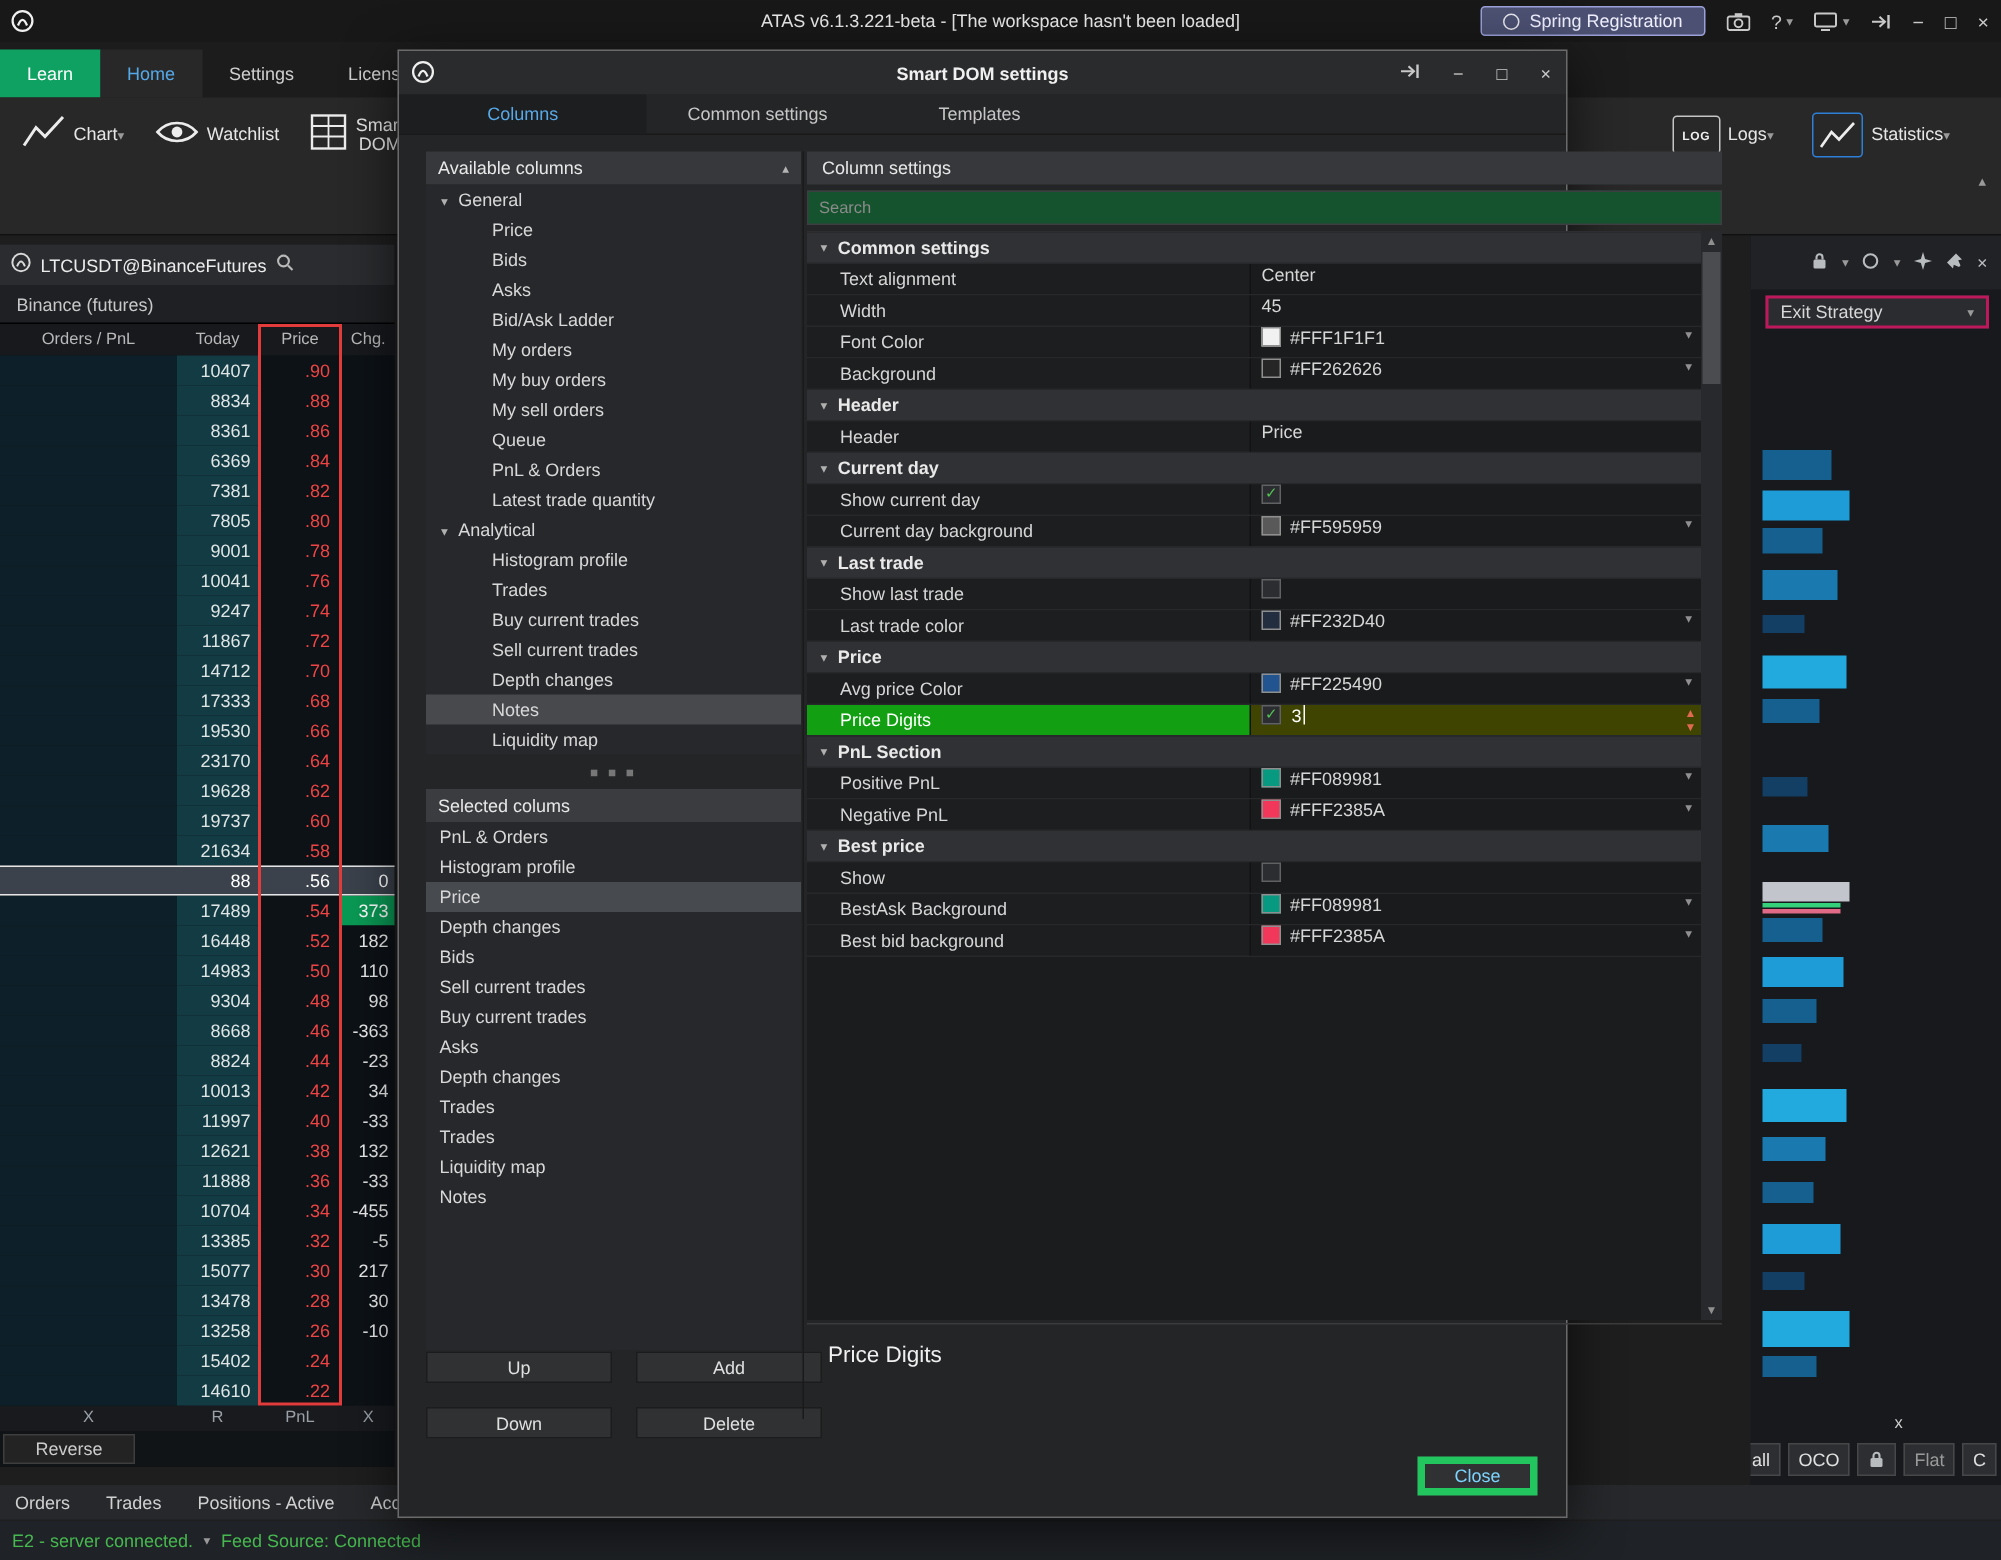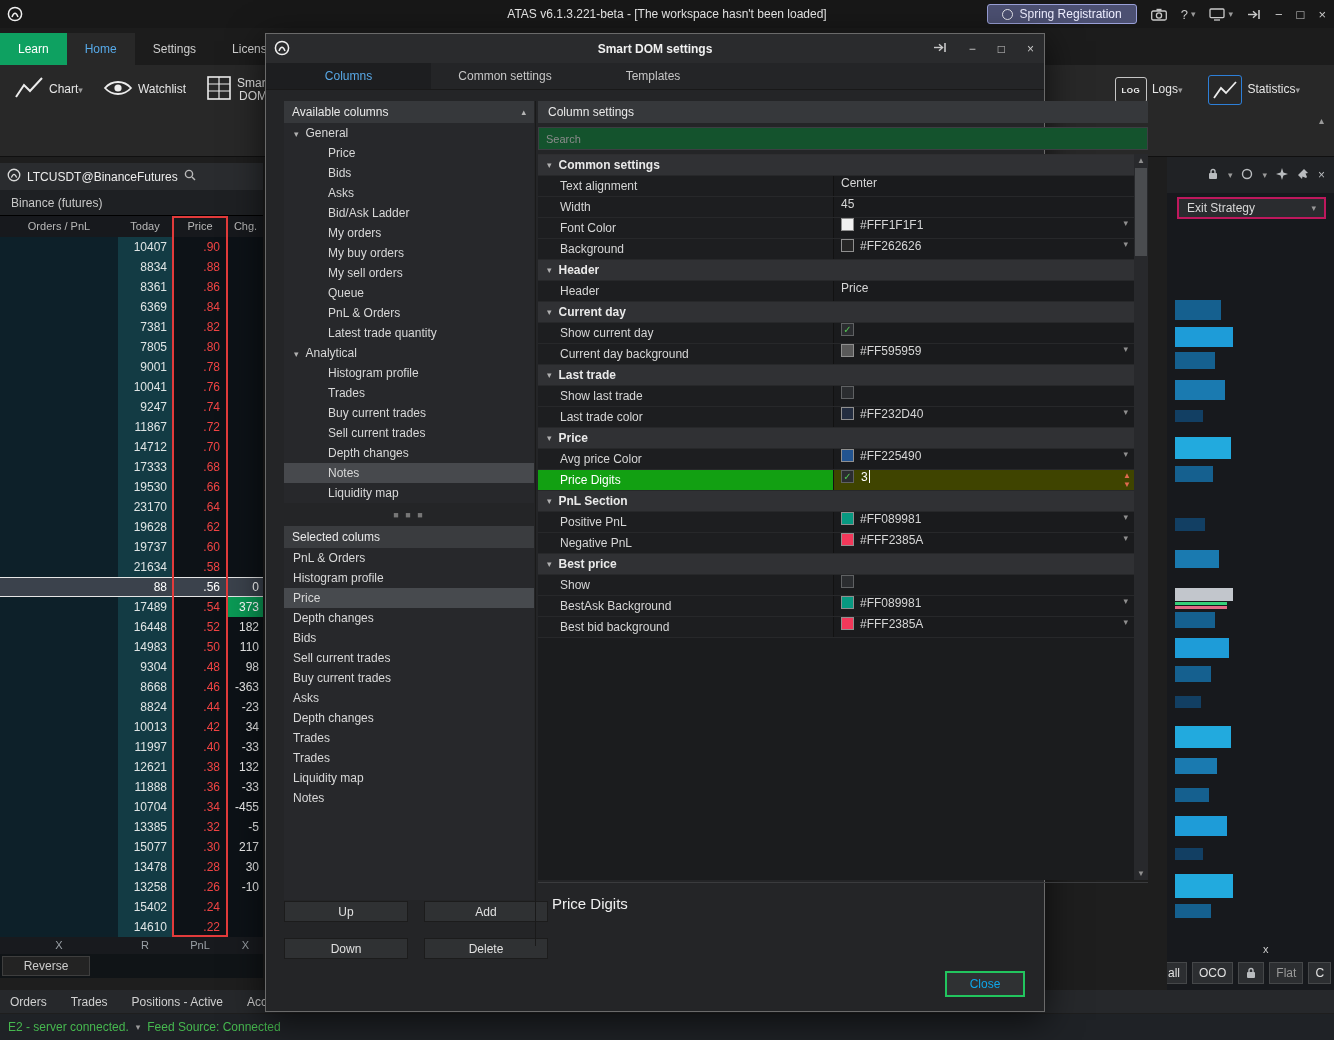--- a/index.html
+++ b/index.html
@@ -125,22 +125,22 @@
         text-align:center; display:inline-block; flex:none; }
   .spinval { margin-left:7px; }
   .tcaret { width:1px; height:13px; background:#fff; margin-left:1px; }
   .spinner { position:absolute; right:3px; top:1px; display:flex; flex-direction:column; line-height:9px; font-size:8px; color:#e06a50; text-align:center; }
   .vscroll { position:absolute; left:868px; top:120px; width:14px; height:726px; background:#28292c; }
   .vscroll .up, .vscroll .dn { position:absolute; left:0; width:14px; height:13px; color:#8f8f8f; font-size:8px; text-align:center; line-height:13px; }
   .vscroll .up { top:0; } .vscroll .dn { bottom:0; }
   .vscroll .thumb { position:absolute; left:1px; top:14px; width:12px; height:88px; background:#4a4c4f; }
   .desc-sep { position:absolute; left:272px; top:848px; width:610px; height:1px; background:#3a3b3d; }
   .desc { position:absolute; left:286px; top:861px; font-size:15px; color:#f0f0f0; }
-  .closebtn { position:absolute; right:19px; top:937px; width:80px; height:26px; background:#2f3133; border:2px solid #22c55e;
-              color:#0ea5e9; display:flex; align-items:center; justify-content:center; }
+  .closebtn { position:absolute; right:19px; top:937px; width:80px; height:26px; background:#2f3133; border:5px solid #22c55e;
+              color:#7dd3fc; display:flex; align-items:center; justify-content:center; }
   .vline { position:absolute; left:269px; top:67px; width:1px; height:845px; background:#1a1a1a; }
 </style>
 </head>
 <body>
 
 <div class="app">
 
   <div class="titlebar">
     <span class="logo">
       <svg width="16" height="16" viewBox="0 0 16 16">

